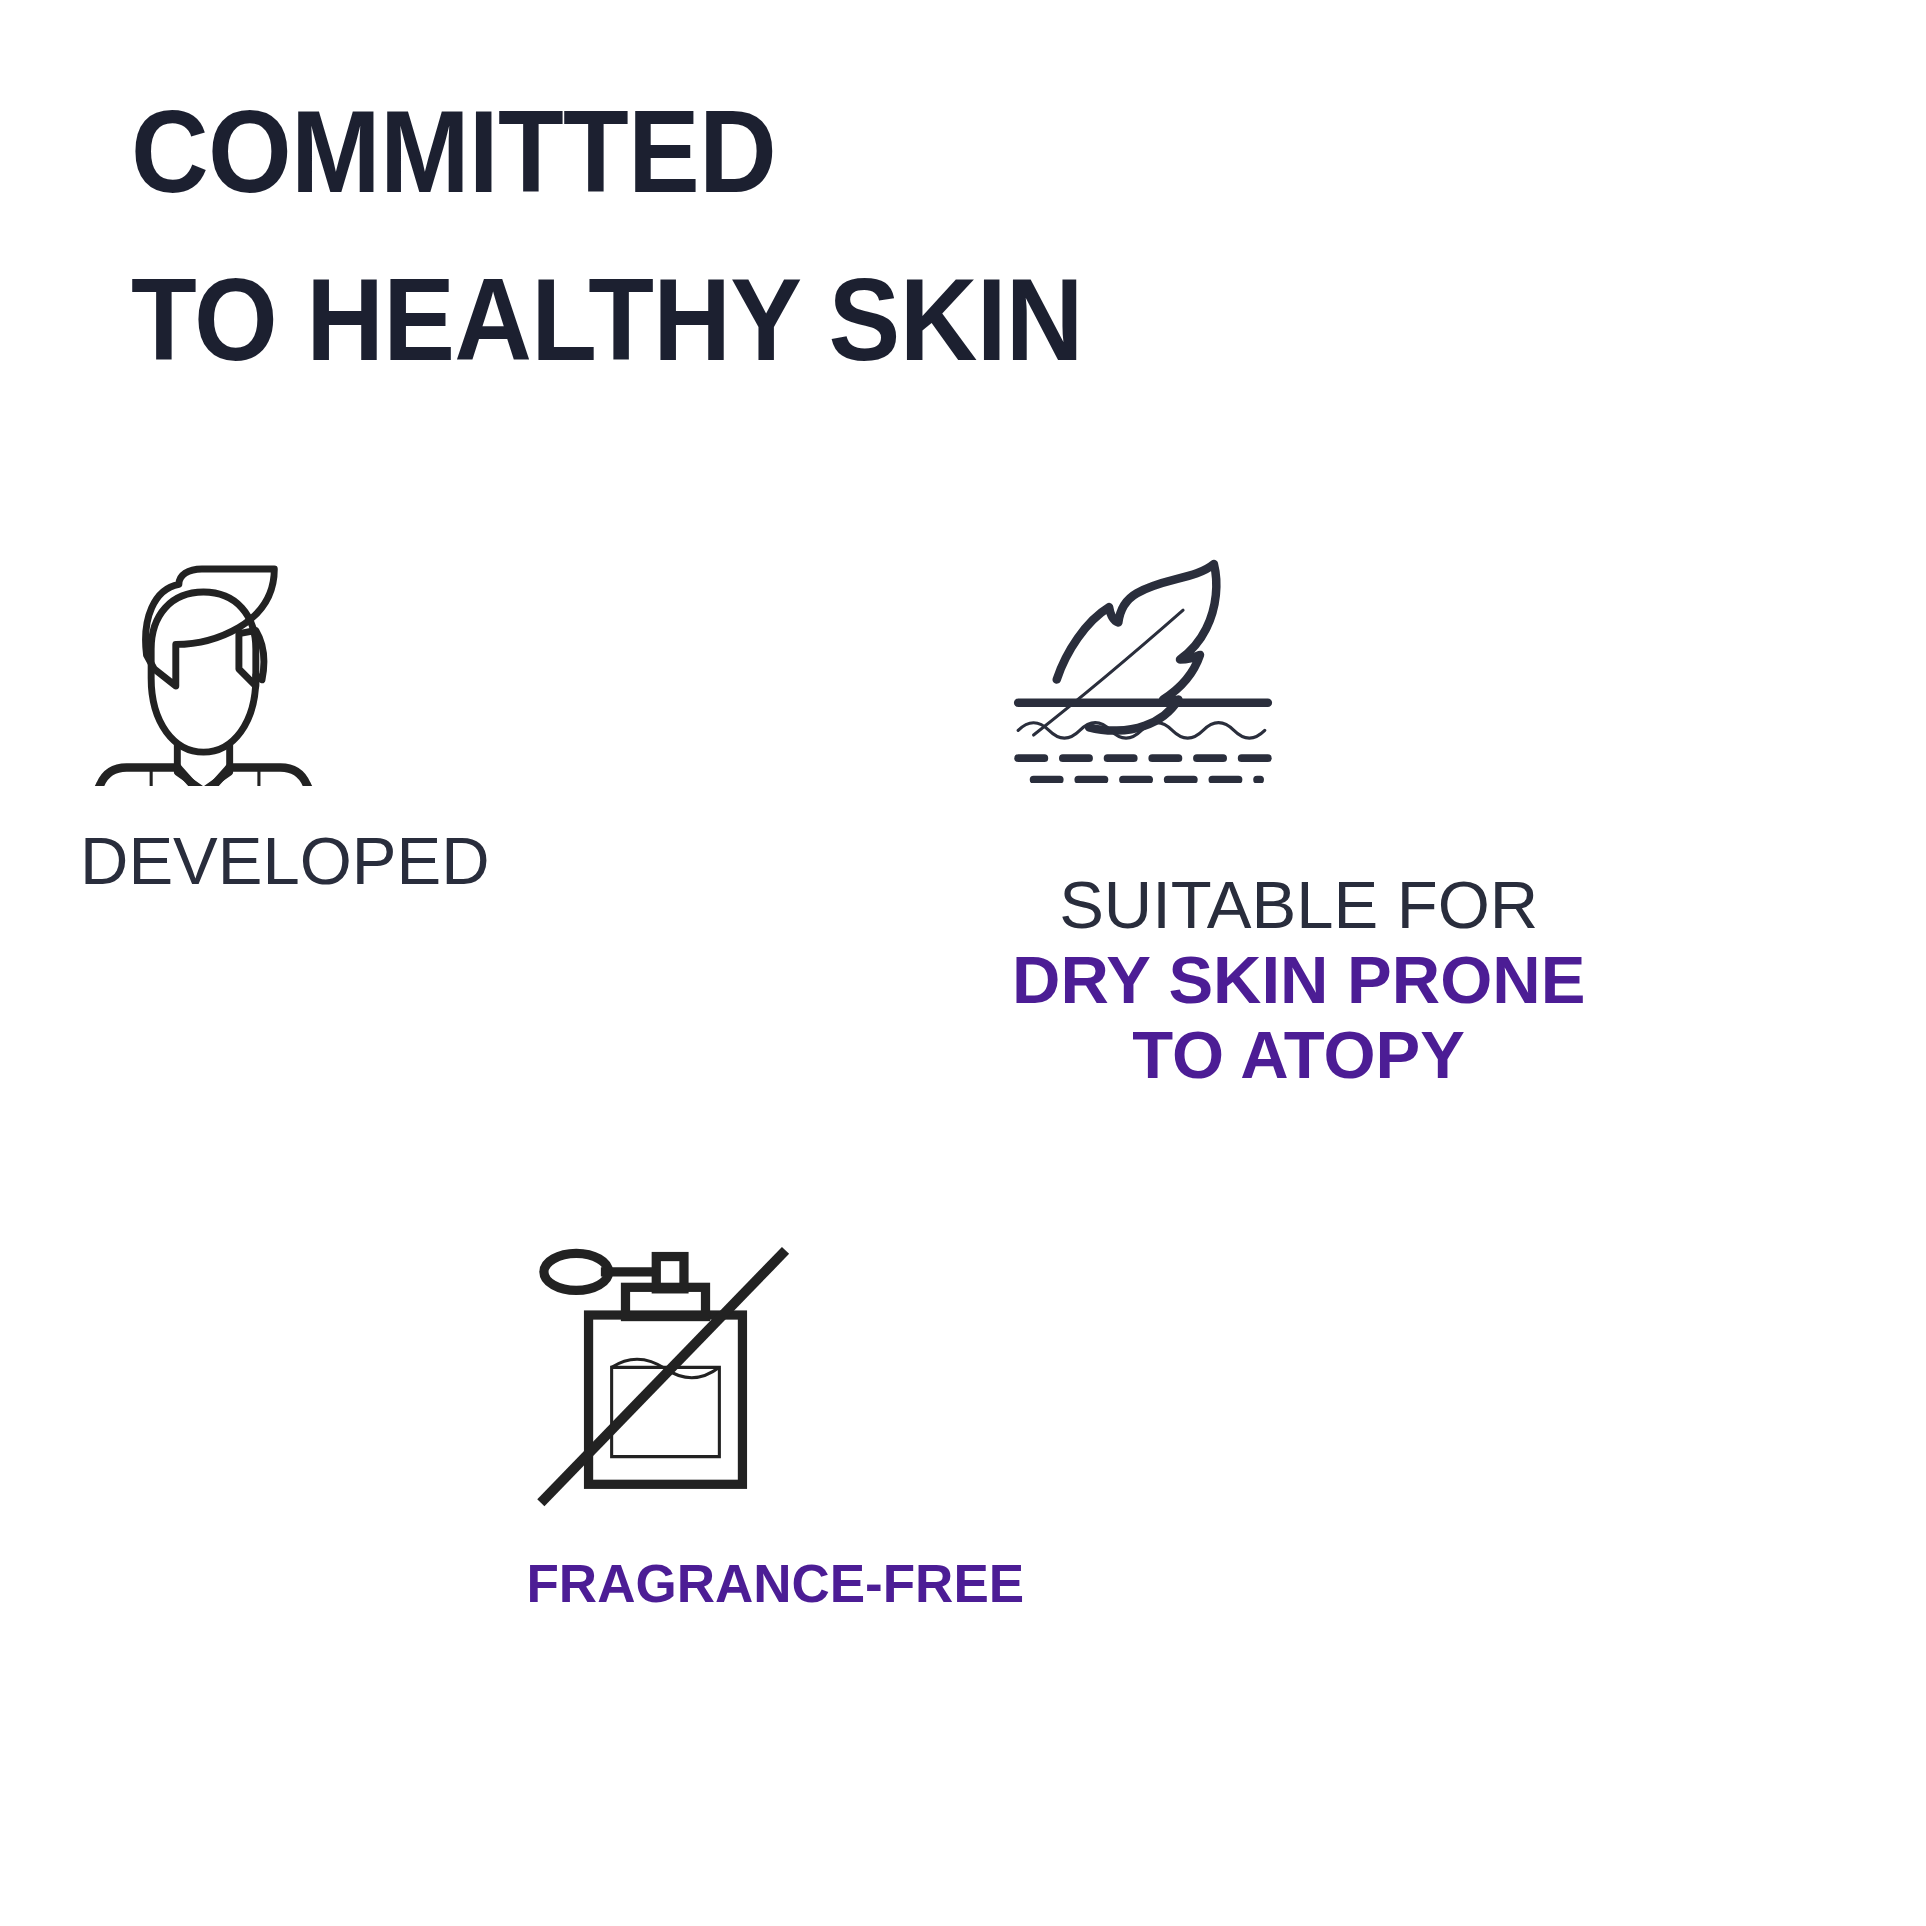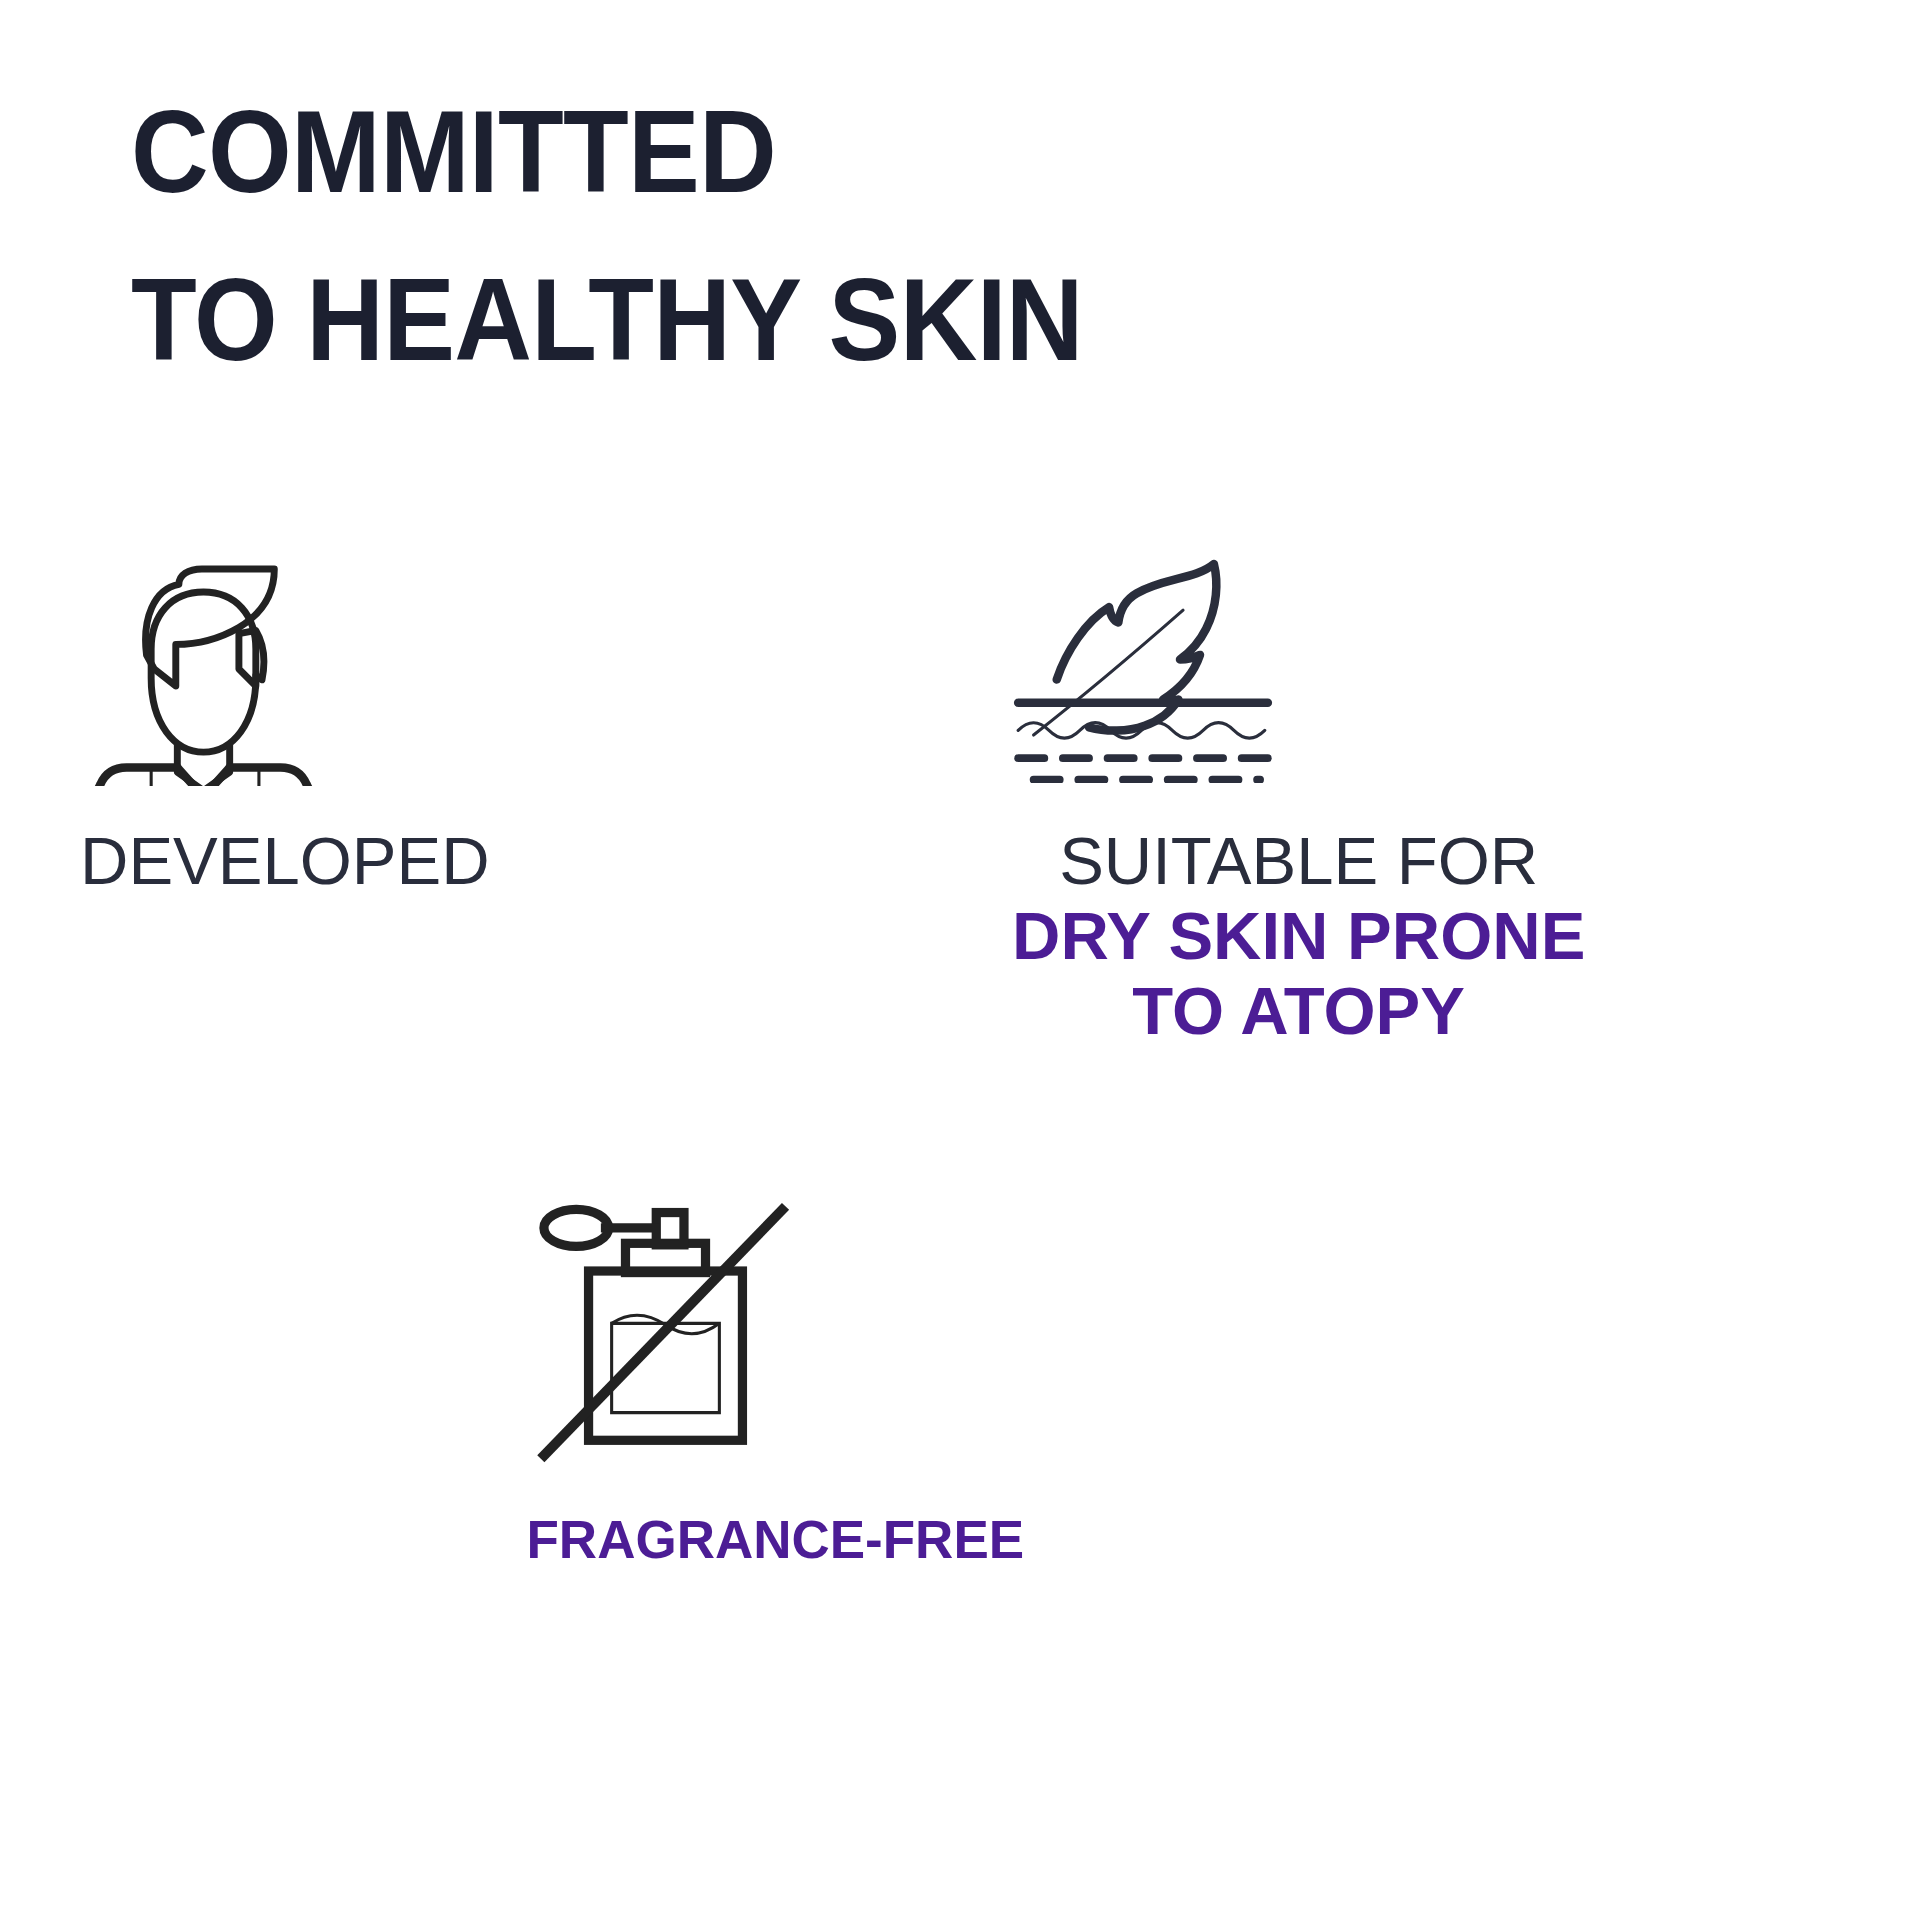--- a/index.html
+++ b/index.html
@@ -73,21 +73,21 @@
   }
 
   .feature {
     width: 886px;
     display: flex;
     flex-direction: column;
     align-items: flex-start;
   }
 
   .feature-col-left  { margin-left: 54px; }
-  .feature-col-right { margin-left: 46px; }
+  .feature-col-right { margin-left: 46px; gap: 44px; }
 
   .feature-icon {
     display: block;
     height: 254px;
     display: flex;
     align-items: center;
     justify-content: center;
   }
 
   .icon-doctor  { width: 247px; height: 254px; }

